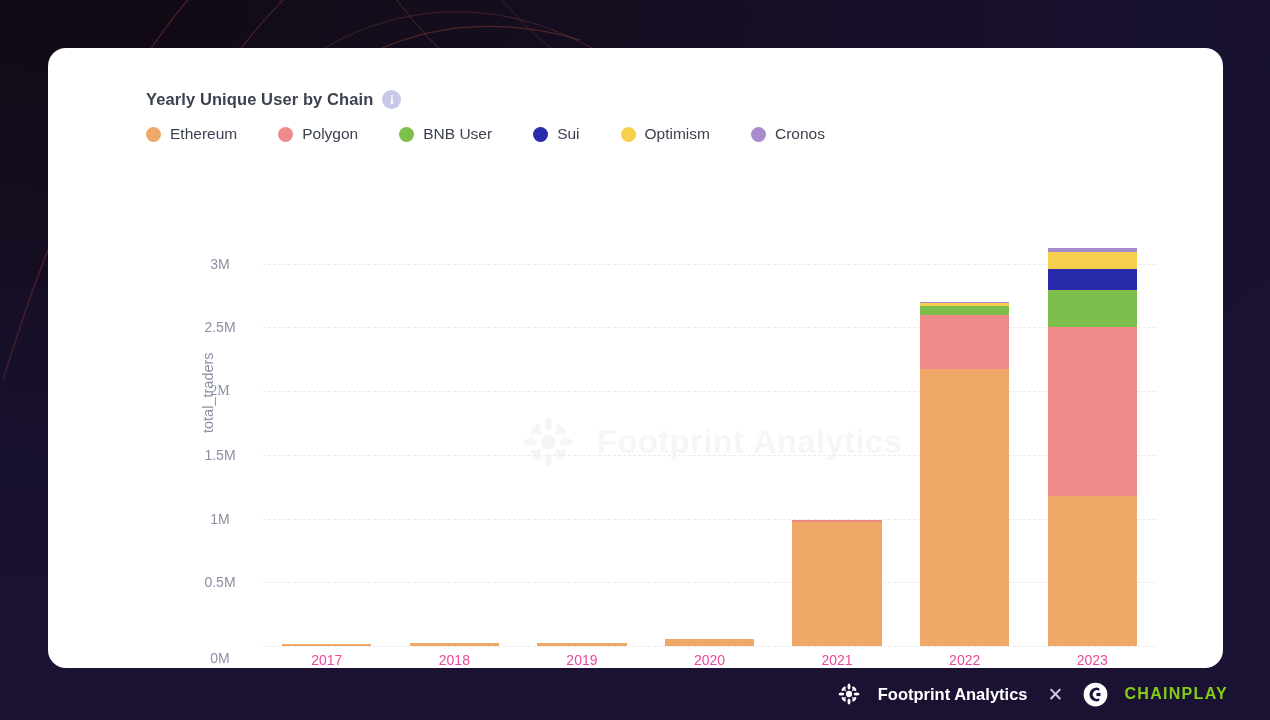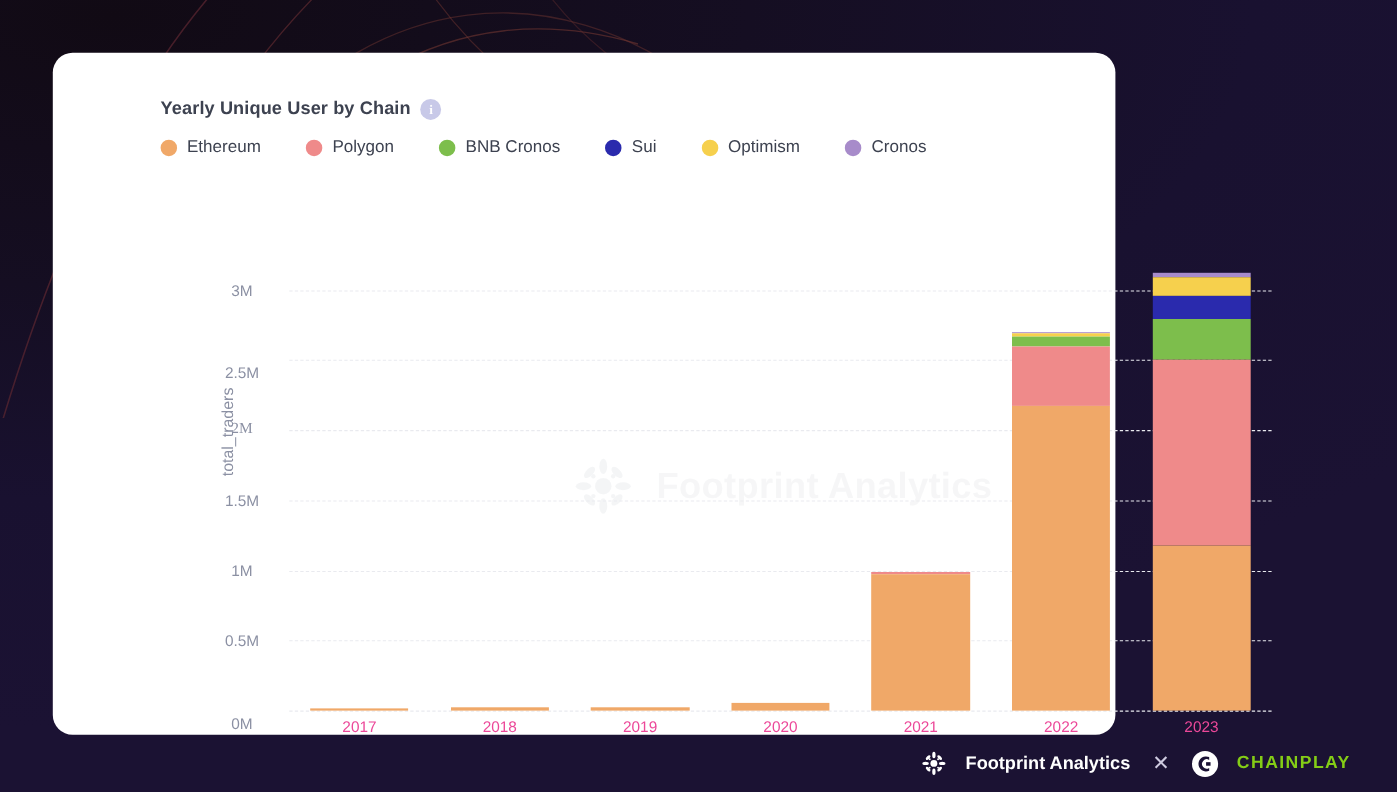--- a/index.html
+++ b/index.html
@@ -17,21 +17,21 @@
     position: absolute; inset: 0;
     background:
       radial-gradient(120% 90% at 8% 2%, #110a14 0%, #150e22 38%, #191130 68%, #1b1233 100%);
     overflow: hidden;
   }
   #backdrop svg { position: absolute; top: -40px; left: -60px; }
   
   #card {
     position: absolute;
     left: 48px; top: 48px;
-    width: 966px; height: 620px;
+    width: 1175px; height: 620px;
     background: #ffffff;
     border-radius: 18px;
   }
   
   #chart-header { position: absolute; left: 98px; top: 42px; }
   #chart-title-row { display: flex; align-items: center; gap: 9px; }
   #chart-title {
     font-size: 16.5px; font-weight: bold; color: #3d4250;
     letter-spacing: .1px;
   }
@@ -123,21 +123,21 @@
         <div class="legend-item">
           <span class="legend-dot" style="background: rgb(240, 168, 104);"></span>
           <span class="legend-label">Ethereum</span>
         </div>
         <div class="legend-item">
           <span class="legend-dot" style="background: rgb(239, 138, 138);"></span>
           <span class="legend-label">Polygon</span>
         </div>
         <div class="legend-item">
           <span class="legend-dot" style="background: rgb(125, 190, 76);"></span>
-          <span class="legend-label">BNB Cronos</span>
+          <span class="legend-label">BNB User</span>
         </div>
         <div class="legend-item">
           <span class="legend-dot" style="background: rgb(42, 42, 173);"></span>
           <span class="legend-label">Sui</span>
         </div>
         <div class="legend-item">
           <span class="legend-dot" style="background: rgb(246, 208, 77);"></span>
           <span class="legend-label">Optimism</span>
         </div>
         <div class="legend-item">
@@ -147,21 +147,21 @@
       </div>
   </div>
 
   <div id="axis-title">total_traders</div>
   <div id="ytick-wrap">
       <div class="ytick" style="top: 420px;">0M</div>
       <div class="ytick" style="top: 344.25px;">0.5M</div>
       <div class="ytick" style="top: 281px;">1M</div>
       <div class="ytick" style="top: 216.75px;">1.5M</div>
       <div class="ytick" style="top: 153px; font-family: Liberation Serif, serif;">2M</div>
-      <div class="ytick" style="top: 101px;">2.5M</div>
+      <div class="ytick" style="top: 89px;">2.5M</div>
       <div class="ytick" style="top: 25.5px;">3M</div>
     </div>
 
   <div id="plot-area">
     <div id="gridlines">
         <div class="gridline" style="top: 408px;"></div>
         <div class="gridline" style="top: 344.25px;"></div>
         <div class="gridline" style="top: 280.5px;"></div>
         <div class="gridline" style="top: 216.75px;"></div>
         <div class="gridline" style="top: 153px;"></div>

